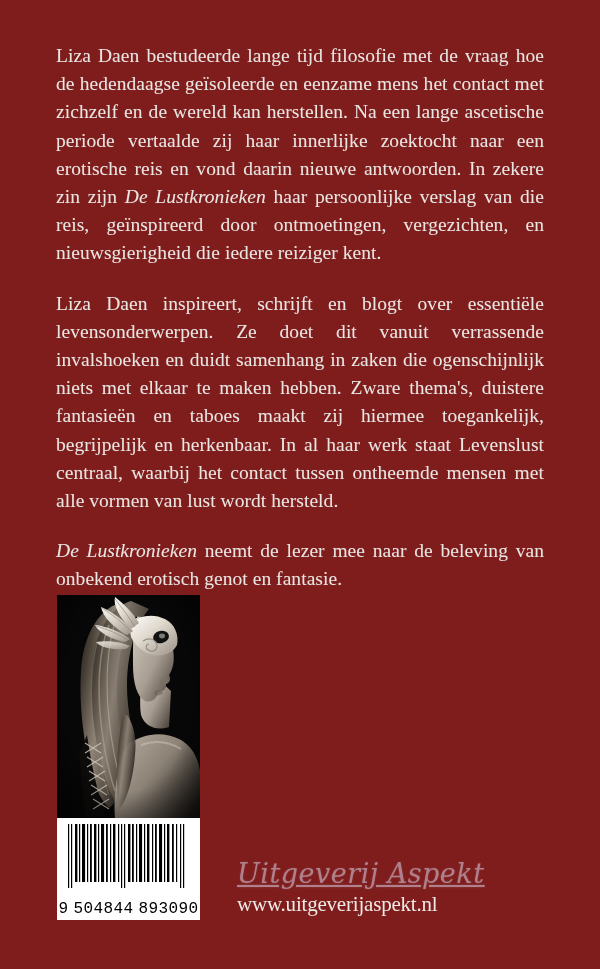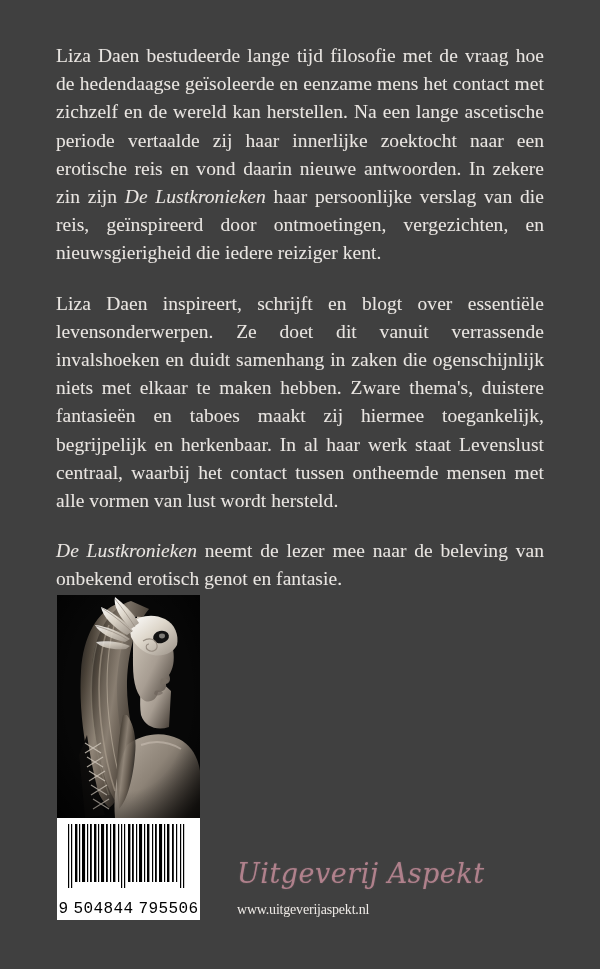--- a/index.html
+++ b/index.html
@@ -5,21 +5,21 @@
   html, body {
     margin: 0;
     padding: 0;
     background: #000000;
   }
 
   .cover {
     position: relative;
     width: 600px;
     height: 969px;
-    background: #404040;
+    background: #7f1d1d;
     overflow: hidden;
     font-family: "Liberation Serif", "DejaVu Serif", serif;
   }
 
   
   .blurb {
     position: absolute;
     left: 56px;
     top: 42px;
     width: 488px;
@@ -98,29 +98,30 @@
 
   .publisher-logo {
     color: #b0818c;
     font-family: "DejaVu Serif", "Liberation Serif", serif;
     font-style: italic;
     font-size: 27px;
     line-height: 32px;
     letter-spacing: 0.5px;
     white-space: nowrap;
     text-shadow: 0 0 2px rgba(176,129,140,0.35);
+    text-decoration: underline;
   }
 
   .publisher-url {
     color: #eeeae6;
     font-family: "Liberation Serif", "DejaVu Serif", serif;
-    font-size: 14px;
+    font-size: 21px;
     line-height: 24px;
     letter-spacing: -0.2px;
-    margin-top: 8px;
+    margin-top: 2px;
     white-space: nowrap;
   }
 </style>
 </head>
 <body>
 
 <div class="cover">
 
   <div class="blurb">
 
@@ -259,21 +260,21 @@
         <rect x="104" y="0" width="2.4" height="58"></rect>
         <rect x="109" y="0" width="1.8" height="58"></rect>
         <rect x="113" y="0" width="1.2" height="58"></rect>
         <rect x="117" y="0" width="1.2" height="64"></rect>
         <rect x="120" y="0" width="1.2" height="64"></rect>
       </g>
     </svg>
     <div class="barcode-digits">
       <span>9</span>
       <span>504844</span>
-      <span>795506</span>
+      <span>893090</span>
     </div>
   </div>
 
   <div class="publisher">
     <div class="publisher-logo">Uitgeverij Aspekt</div>
     <div class="publisher-url">www.uitgeverijaspekt.nl</div>
   </div>
 
 </div>
 

